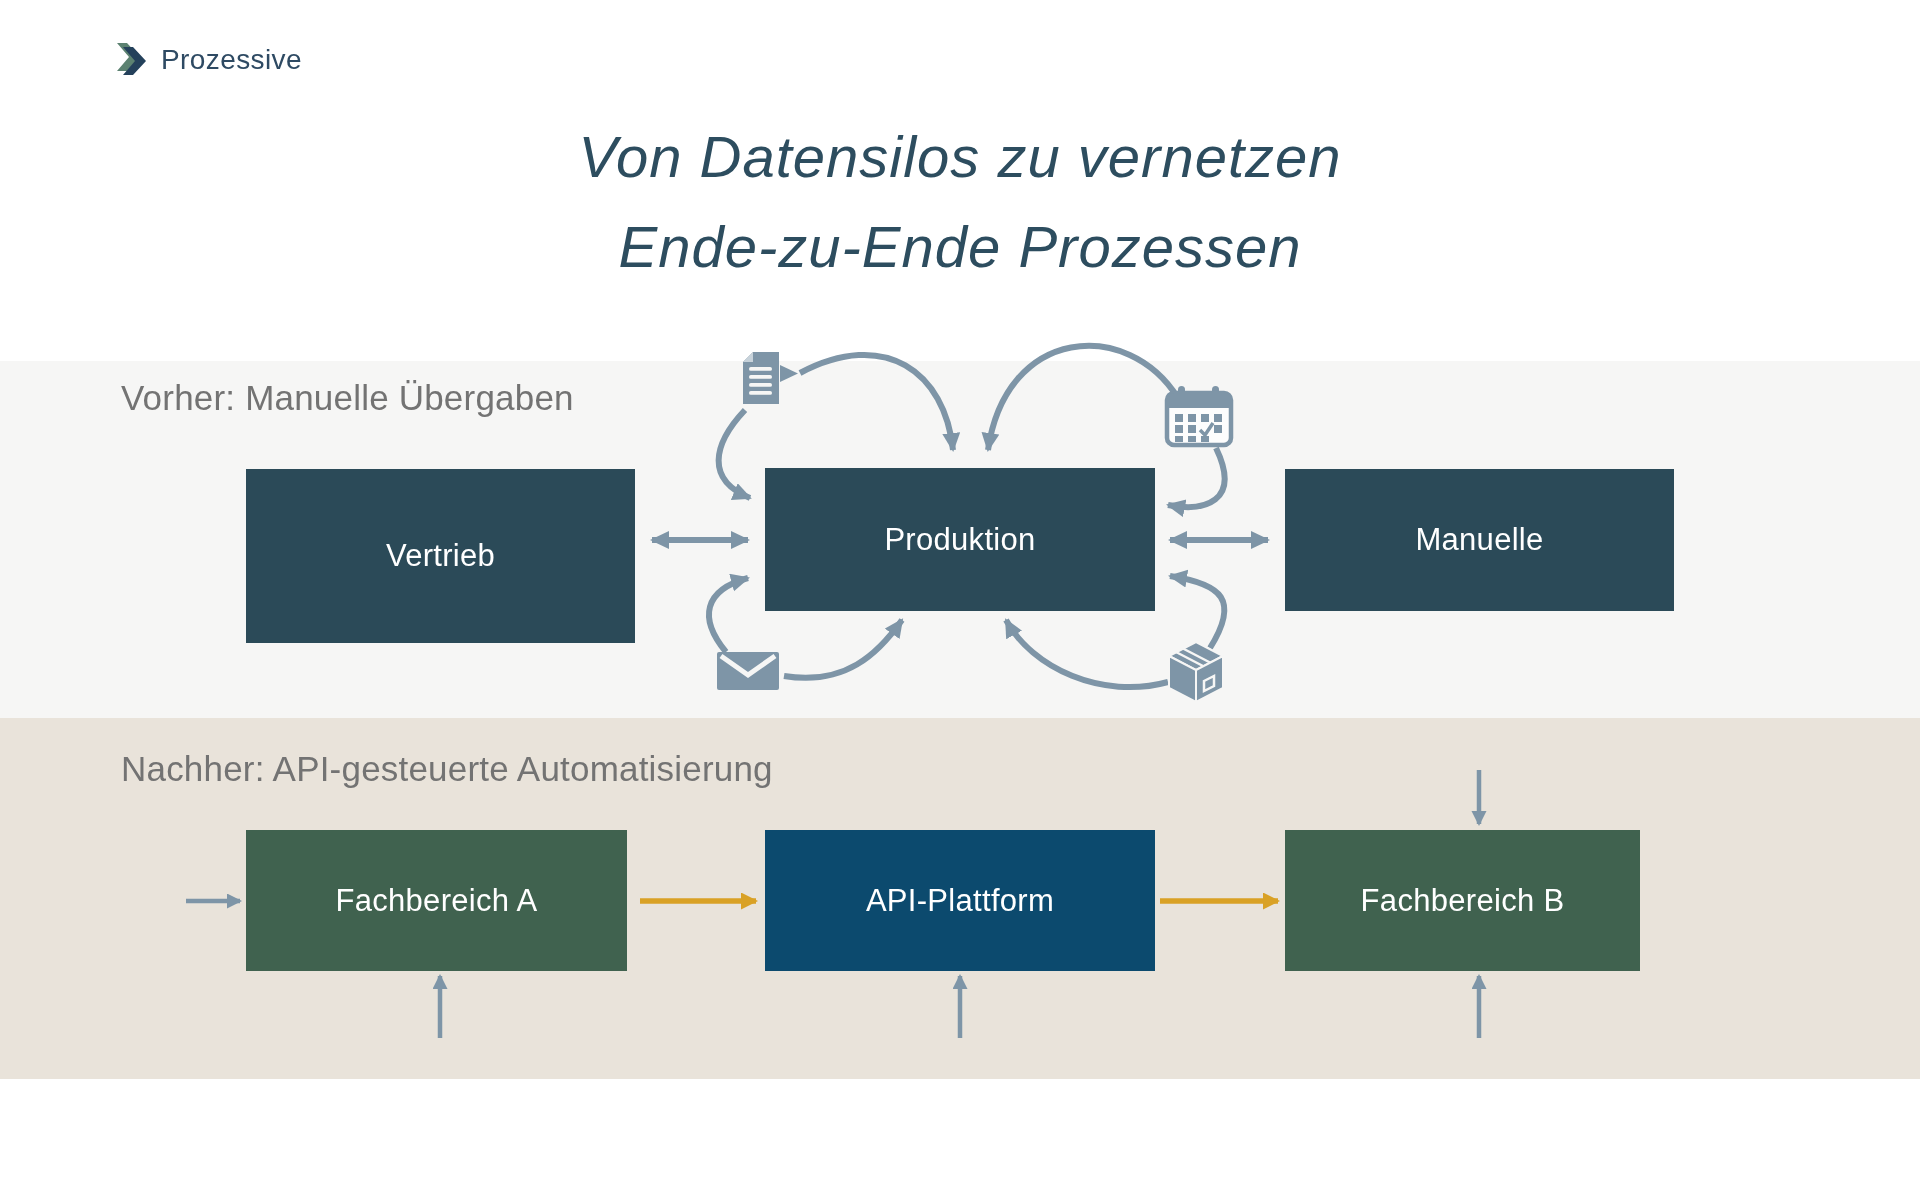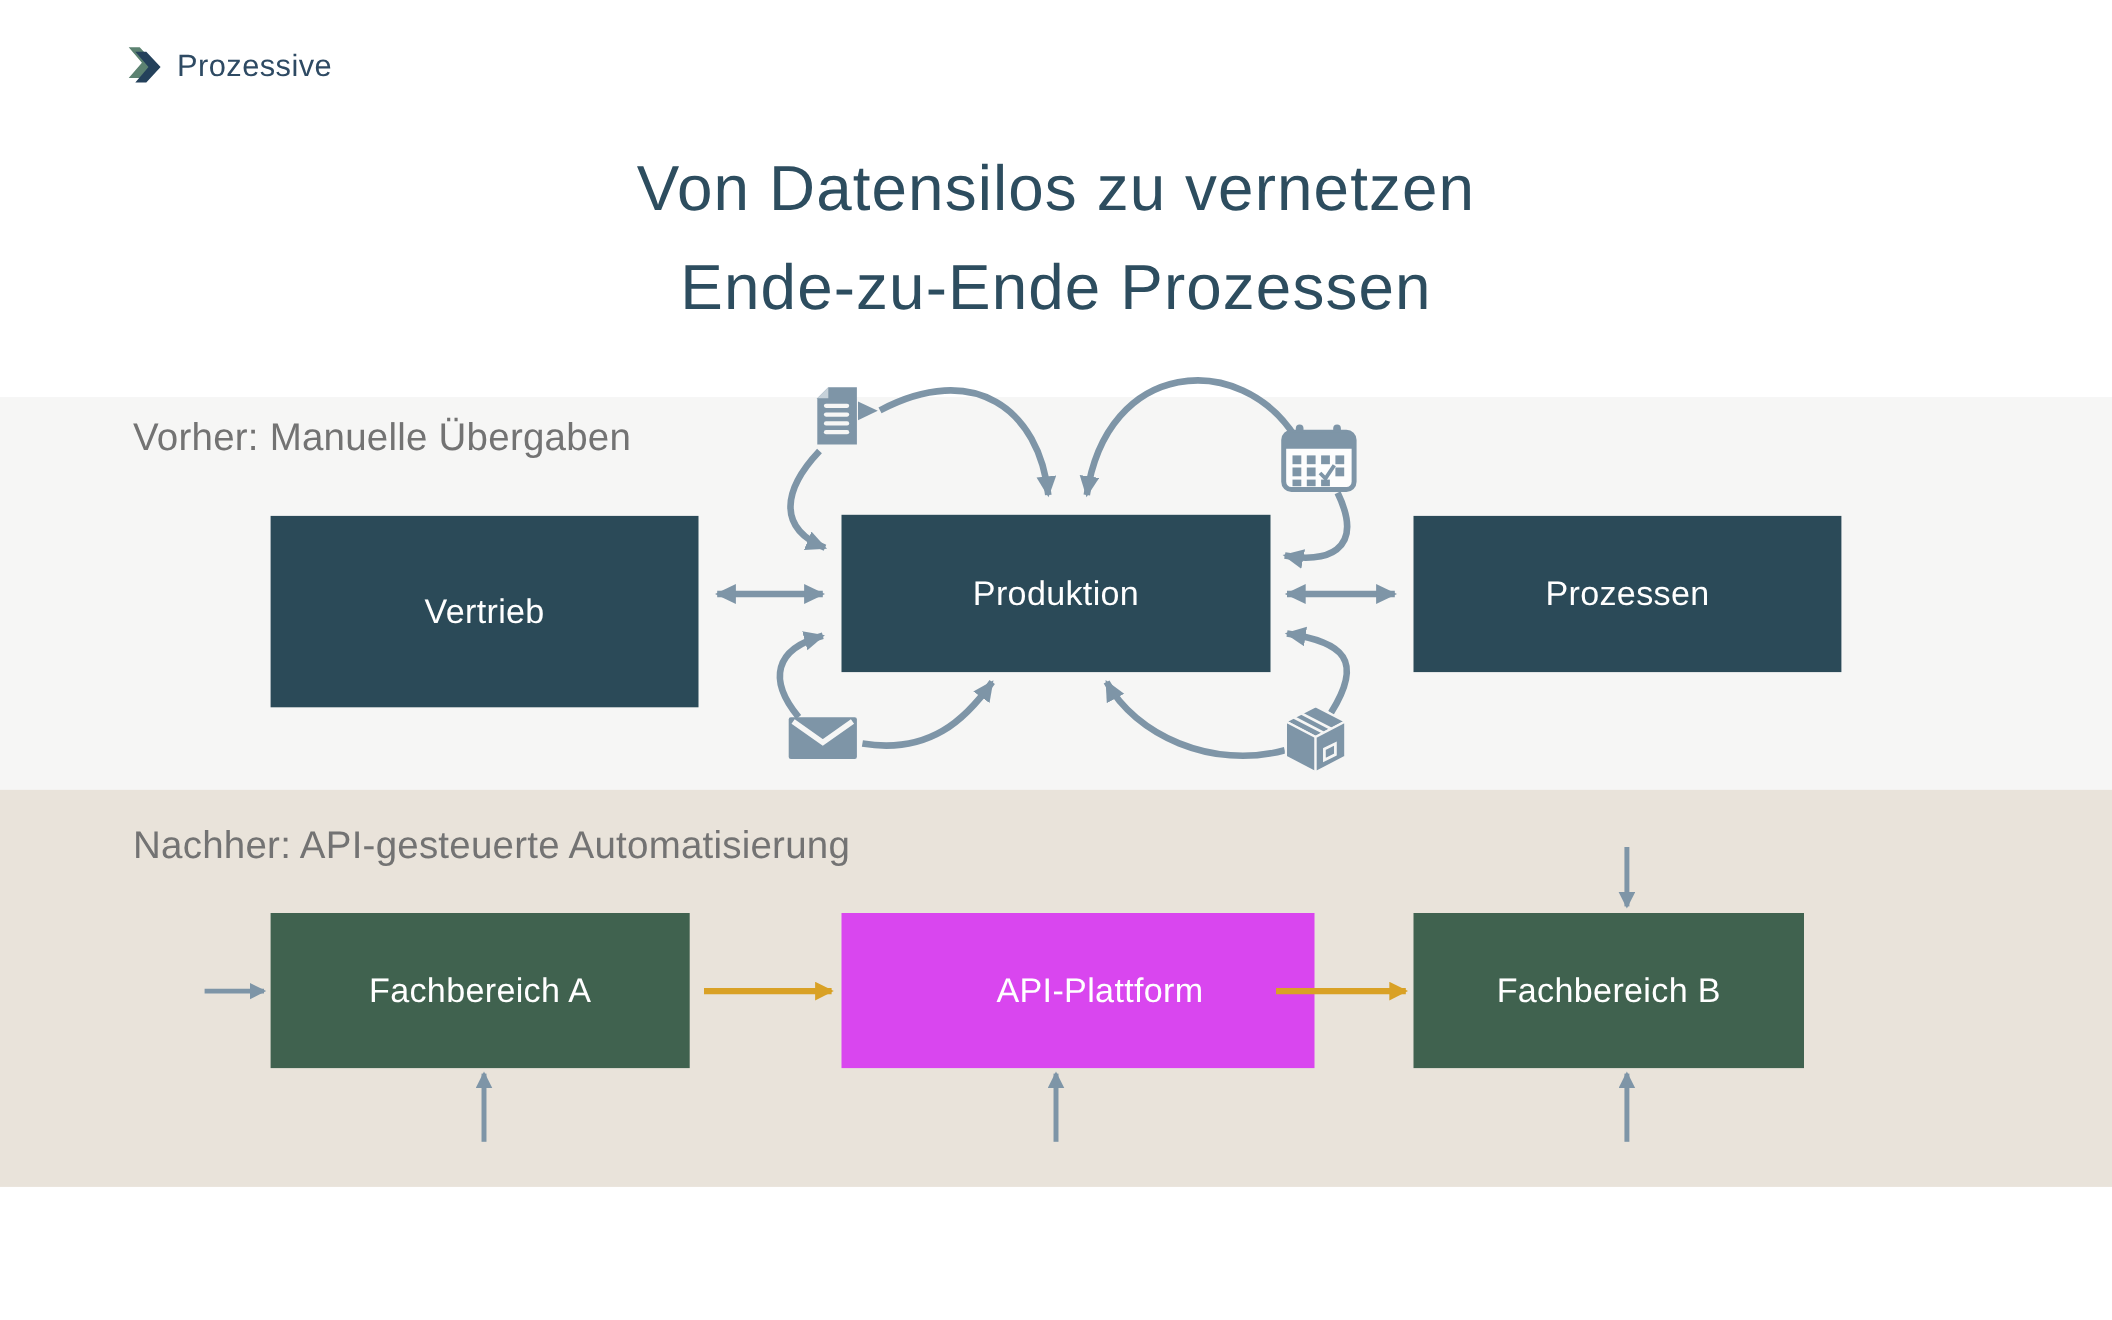--- a/index.html
+++ b/index.html
@@ -4,38 +4,38 @@
 <style>
   html,body{margin:0;padding:0;background:#ffffff;}
   .page{position:relative;width:1920px;height:1200px;background:#ffffff;overflow:hidden;
         font-family:"Liberation Sans",sans-serif;}
 
   
   .logo{position:absolute;left:116px;top:42px;display:flex;align-items:center;gap:9px;}
   .logo-text{font-size:28px;font-weight:400;color:#2E4A63;letter-spacing:.4px;}
 
   
-  .title{position:absolute;left:0;top:127px;width:1920px;margin:0;text-align:center;
-         font-size:58px;font-weight:400;color:#2D4D5F;letter-spacing:1px;line-height:90px;}
+  .title{position:absolute;left:0;top:112px;width:1920px;margin:0;text-align:center;
+         font-size:58px;font-weight:400;color:#2D4D5F;letter-spacing:1px;line-height:90px;font-style:italic;}
   .title span{display:block;}
 
   
   .section{position:absolute;left:0;width:1920px;}
   .section-before{top:361px;height:357px;background:#F6F6F5;}
   .section-after{top:718px;height:361px;background:#E9E3DA;}
   .section h2{position:absolute;left:120px;top:16px;margin:1px;font-size:35px;font-weight:400;
               color:#737373;letter-spacing:.2px;}
   .section-after h2{top:30px;}
 
   
   .pbox{position:absolute;display:flex;align-items:center;justify-content:center;
         color:#ffffff;font-size:31px;letter-spacing:.3px;}
   .box-dark{background:#2B4A58;}
   .box-green{background:#40624F;}
-  .box-gold{background:#d946ef;padding-left:40px;}
+  .box-gold{background:#0c4a6e;}
 
   .b-vertrieb  {left:246px; top:469px; width:389px; height:174px;}
   .b-produktion{left:765px; top:468px; width:390px; height:143px;}
   .b-logistik  {left:1285px;top:469px; width:389px; height:142px;}
   .b-fach-a    {left:246px; top:830px; width:381px; height:141px;text-align:center;}
   .b-api       {left:765px; top:830px; width:390px; height:141px;}
   .b-fach-b    {left:1285px;top:830px; width:355px; height:141px;}
 
   .overlay{position:absolute;left:0;top:0;width:1920px;height:1200px;pointer-events:none;}
 </style>
@@ -60,21 +60,21 @@
   <section class="section section-before">
     <h2>Vorher: Manuelle Übergaben</h2>
   </section>
 
   <section class="section section-after">
     <h2>Nachher: API-gesteuerte Automatisierung</h2>
   </section>
 
   <div class="pbox box-dark b-vertrieb">Vertrieb</div>
   <div class="pbox box-dark b-produktion">Produktion</div>
-  <div class="pbox box-dark b-logistik">Prozessen</div>
+  <div class="pbox box-dark b-logistik">Manuelle</div>
   <div class="pbox box-green b-fach-a">Fachbereich A</div>
   <div class="pbox box-gold  b-api">API-Plattform</div>
   <div class="pbox box-green b-fach-b">Fachbereich B</div>
 
   <svg class="overlay" viewBox="0 0 1920 1200">
     <defs>
       <marker id="mGray" markerUnits="userSpaceOnUse" markerWidth="26" markerHeight="26" refX="17" refY="9" orient="auto-start-reverse">
         <path d="M0,0 L19,9 L0,18 Z" fill="#7E95A7"></path>
       </marker>
       <marker id="mGraySm" markerUnits="userSpaceOnUse" markerWidth="22" markerHeight="22" refX="13" refY="7.5" orient="auto-start-reverse">

